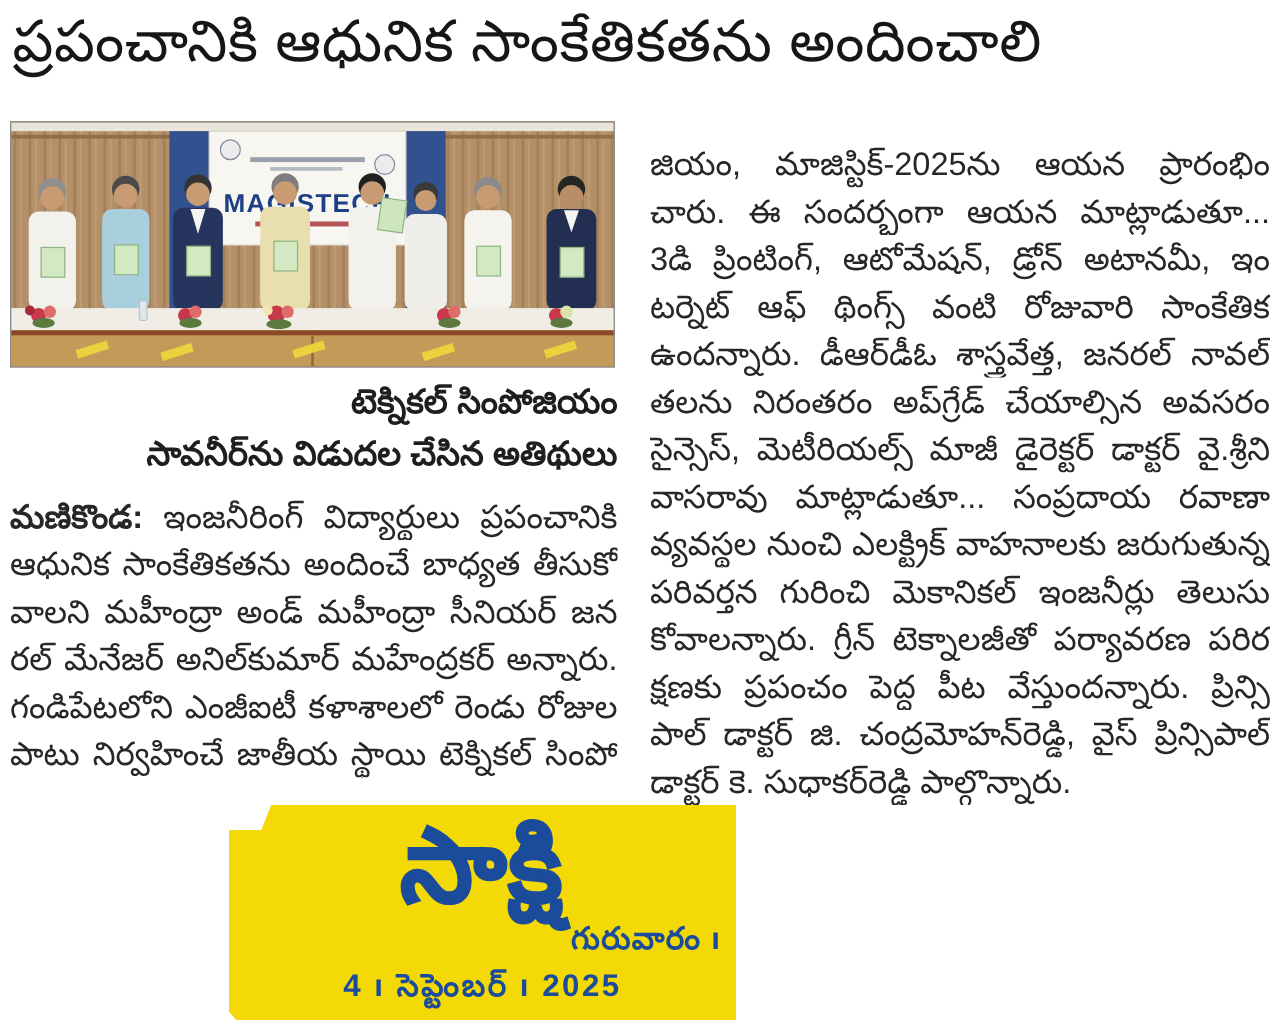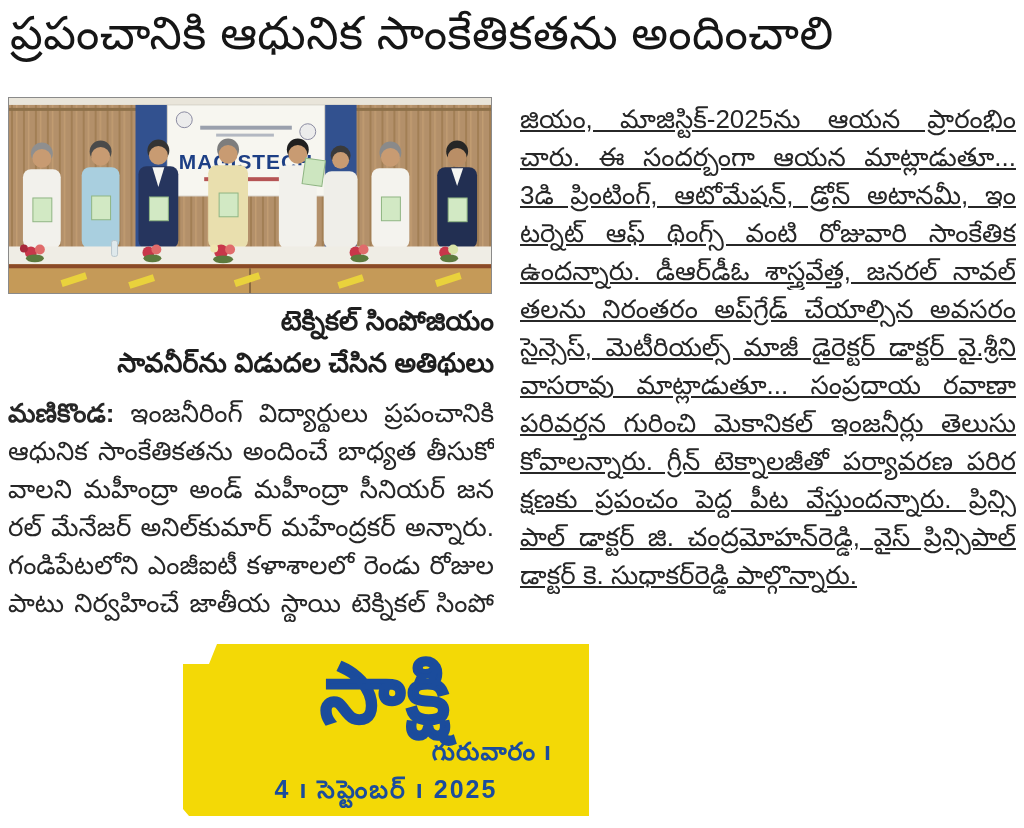--- a/index.html
+++ b/index.html
@@ -46,21 +46,21 @@
     clip-path:polygon(0 20px,26px 20px,34px 0,100% 0,100% 100%,6px 100%,0 96%);
   }
   .sakshi-name{
     margin-top:4px;
     text-align:center;
     font-size:82px;line-height:92px;font-weight:bold;
     letter-spacing:2px;
     -webkit-text-stroke:2px #1B4C9C;
   }
   .sakshi-weekday{
-    text-align:right;padding-right:37px;
+    text-align:right;padding-right:12px;
     font-size:25px;font-weight:bold;line-height:26px;
     letter-spacing:1px;
     margin-top:-2px;
   }
   .sakshi-date{
     text-align:center;
     font-size:25px;font-weight:bold;line-height:34px;
     letter-spacing:2px;
     margin-top:8px;
   }
@@ -210,29 +210,30 @@
         <span class="bold">మణికొండ:</span><span> ఇంజనీరింగ్ విద్యార్థులు ప్రపంచానికి</span>
       </div>
       <div class="body-line">ఆధునిక సాంకేతికతను అందించే బాధ్యత తీసుకో</div>
       <div class="body-line">వాలని మహీంద్రా అండ్ మహీంద్రా సీనియర్ జన</div>
       <div class="body-line">రల్ మేనేజర్ అనిల్‌కుమార్ మహేంద్రకర్ అన్నారు.</div>
       <div class="body-line">గండిపేటలోని ఎంజీఐటీ కళాశాలలో రెండు రోజుల</div>
       <div class="body-line">పాటు నిర్వహించే జాతీయ స్థాయి టెక్నికల్ సింపో</div>
     </div>
   </div>
 
-  <div class="col-right body-text" style="margin-top:4px;text-decoration:underline;">
+  <div class="col-right body-text" style="margin-top:16px;">
     <div class="body-line">జియం, మాజిస్టిక్-2025ను ఆయన ప్రారంభిం</div>
     <div class="body-line">చారు. ఈ సందర్భంగా ఆయన మాట్లాడుతూ...</div>
     <div class="body-line">3డి ప్రింటింగ్, ఆటోమేషన్, డ్రోన్ అటానమీ, ఇం</div>
     <div class="body-line">టర్నెట్ ఆఫ్ థింగ్స్ వంటి రోజువారి సాంకేతిక</div>
     <div class="body-line">ఉందన్నారు. డీఆర్‌డీఓ శాస్త్రవేత్త, జనరల్ నావల్</div>
     <div class="body-line">తలను నిరంతరం అప్‌గ్రేడ్ చేయాల్సిన అవసరం</div>
     <div class="body-line">సైన్సెస్, మెటీరియల్స్ మాజీ డైరెక్టర్ డాక్టర్ వై.శ్రీని</div>
     <div class="body-line">వాసరావు మాట్లాడుతూ... సంప్రదాయ రవాణా</div>
+    <div class="body-line">వ్యవస్థల నుంచి ఎలక్ట్రిక్ వాహనాలకు జరుగుతున్న</div>
     <div class="body-line">పరివర్తన గురించి మెకానికల్ ఇంజనీర్లు తెలుసు</div>
     <div class="body-line">కోవాలన్నారు. గ్రీన్ టెక్నాలజీతో పర్యావరణ పరిర</div>
     <div class="body-line">క్షణకు ప్రపంచం పెద్ద పీట వేస్తుందన్నారు.  ప్రిన్సి</div>
     <div class="body-line">పాల్ డాక్టర్ జి. చంద్రమోహన్‌రెడ్డి, వైస్ ప్రిన్సిపాల్</div>
     <div class="body-line last">డాక్టర్ కె. సుధాకర్‌రెడ్డి పాల్గొన్నారు.</div>
   </div>
 
   <div class="sakshi-box" style="background-color: rgb(243, 217, 6); color: rgb(27, 76, 156); margin-left: 20px;">
     <div class="sakshi-name">సాక్షి</div>
     <div class="sakshi-weekday">గురువారం ı</div>

